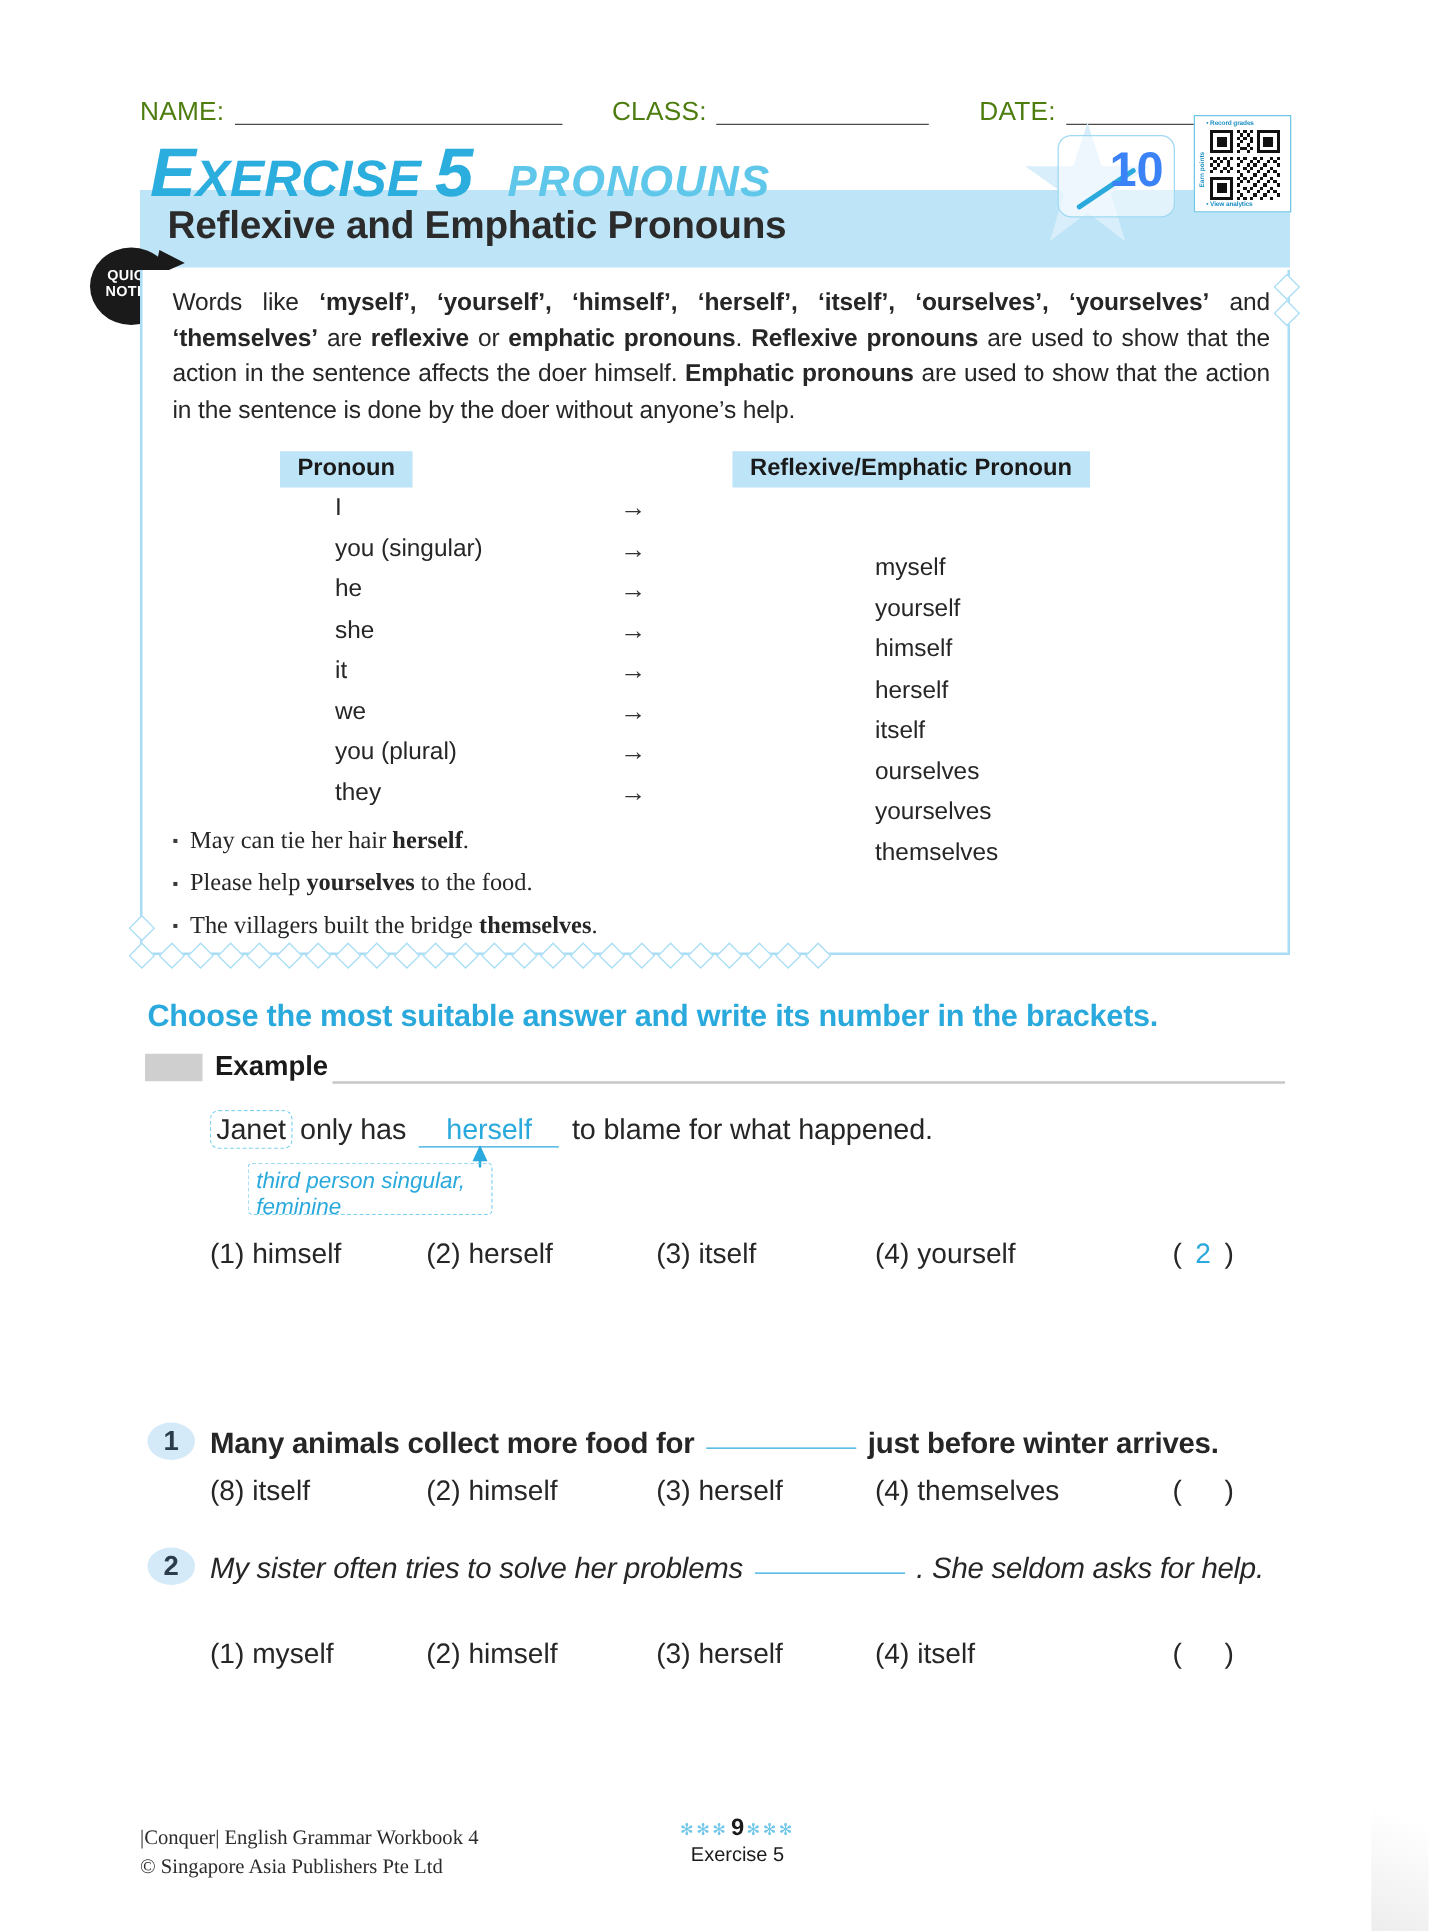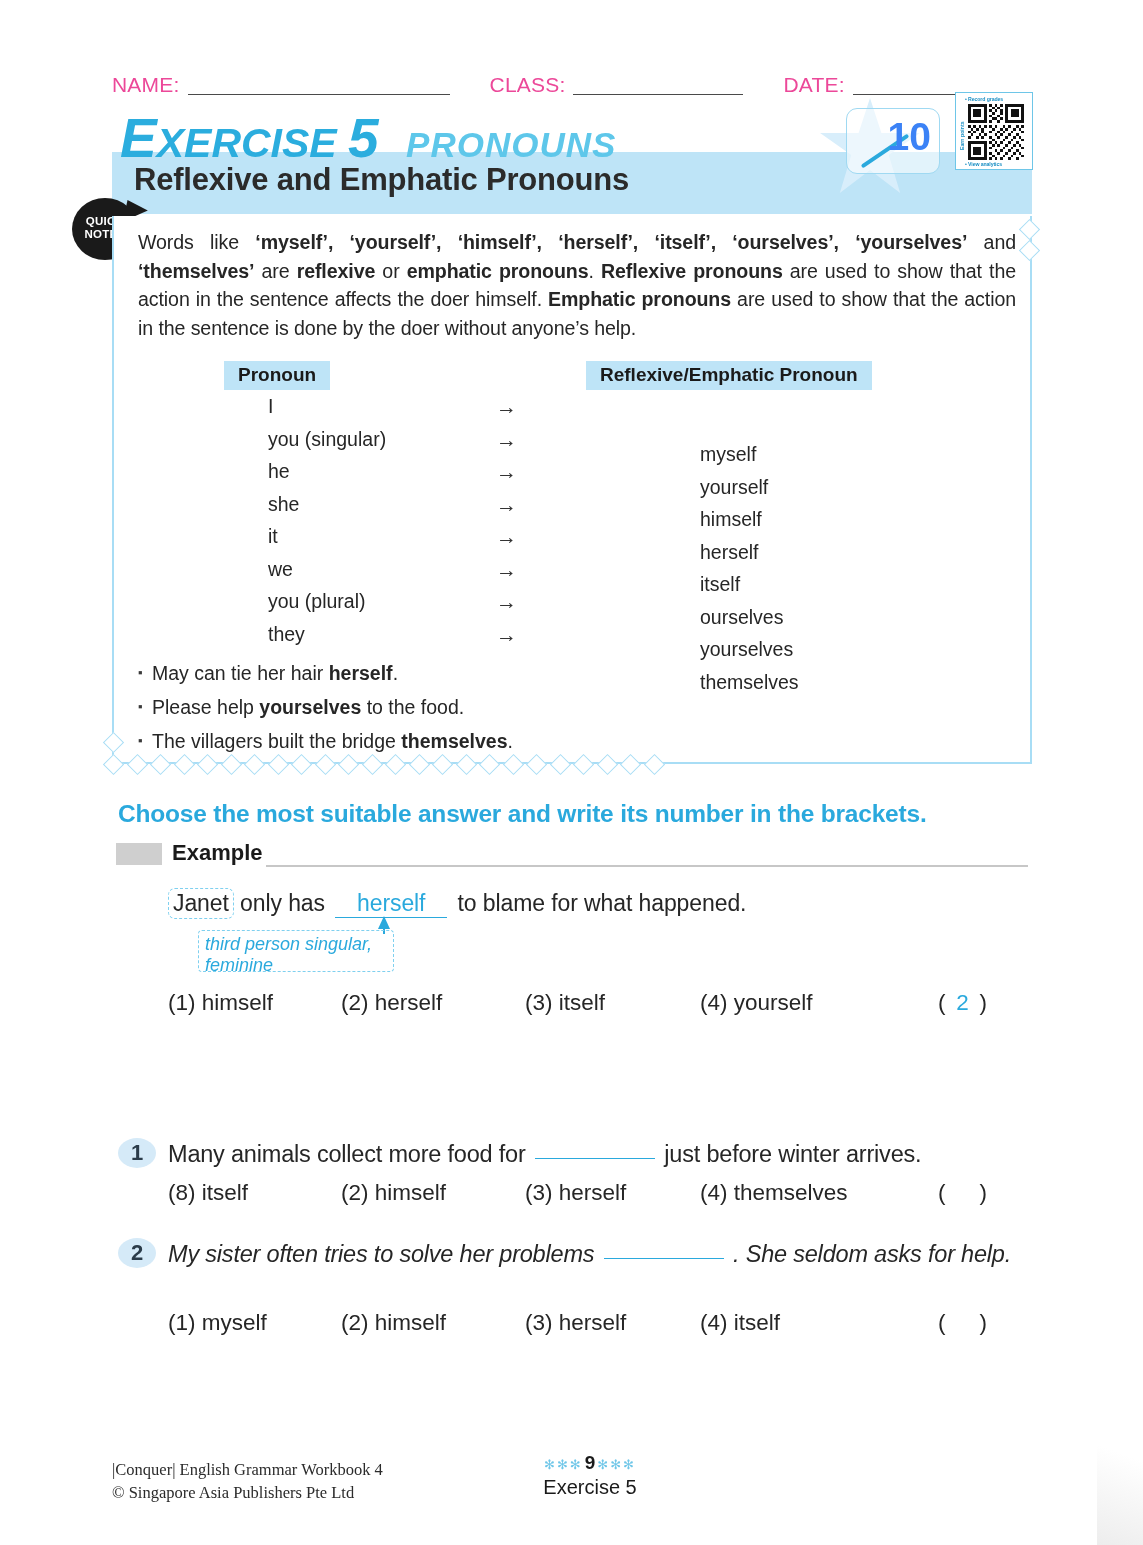--- a/index.html
+++ b/index.html
@@ -17,24 +17,24 @@
   }
 
   
   .topline {
     position: absolute;
     left: 112px;
     top: 68px;
     width: 930px;
     height: 34px;
     display: flex;
-    align-items: center;
+    align-items: flex-end;
     font-size: 21px;
     letter-spacing: .2px;
-    color: #ec4899;
+    color: #4d7c0f;
   }
   .topline .lbl { white-space: nowrap; }
   .topline .rule {
     border-bottom: 1.4px solid #4a4a4a;
     height: 20px;
     margin: 0 6px 2px 8px;
   }
   .rule-name  { width: 262px; }
   .rule-class { width: 170px; }
   .rule-date  { width: 152px; }
@@ -267,20 +267,21 @@
   .c-right { position: absolute; left: 490px; top: 0; margin-top: 48px; }
 
   
   .bullets {
     position: absolute;
     left: 24px;
     top: 440px;
     font-size: 19.5px;
     line-height: 34px;
     color: #262626;
+    font-family: Liberation Serif, serif;
   }
   .bullets .bl { position: relative; padding-left: 14px; }
   .bullets .bl::before {
     content: "\25AA";
     position: absolute;
     left: 0;
     font-size: 13px;
     color: #3a3a3a;
   }
   .bullets b { font-weight: bold; }
@@ -446,21 +447,21 @@
     color: #6ec6e8;
     letter-spacing: 2px;
   }
   .pg-num {
     font-size: 19px;
     font-weight: bold;
     color: #1a1a1a;
     margin: 0 2px;
   }
   .footer-ex {
-    font-size: 20px;
+    font-size: 16px;
     color: #1a1a1a;
     margin-top: 2px;
     text-align: center;
   }
 
   
   .page-curl {
     position: absolute;
     right: 0;
     top: 1310px;
@@ -736,21 +737,21 @@
   <span class="opt o1">(1)  himself</span>
   <span class="opt o2">(2) herself</span>
   <span class="opt o3">(3) itself</span>
   <span class="opt o4">(4) yourself</span>
   <span class="brk">
     <span>(</span><span class="bval">2</span><span>)</span>
   </span>
 </div>
 
 <div class="qnum" style="left:118px; top:1138px;">1</div>
-<div class="qtext" style="left:168px; top:1138px;">
+<div class="qtext" style="left:168px; top:1138px;font-weight:bold;">
   <span>Many animals collect more food for</span>
   <span class="blank"></span>
   <span>just before winter arrives.</span>
 </div>
 <div class="options" style="left:168px; top:1180px;">
   <span class="opt o1">(8)  itself</span>
   <span class="opt o2">(2) himself</span>
   <span class="opt o3">(3) herself</span>
   <span class="opt o4">(4) themselves</span>
   <span class="brk">

